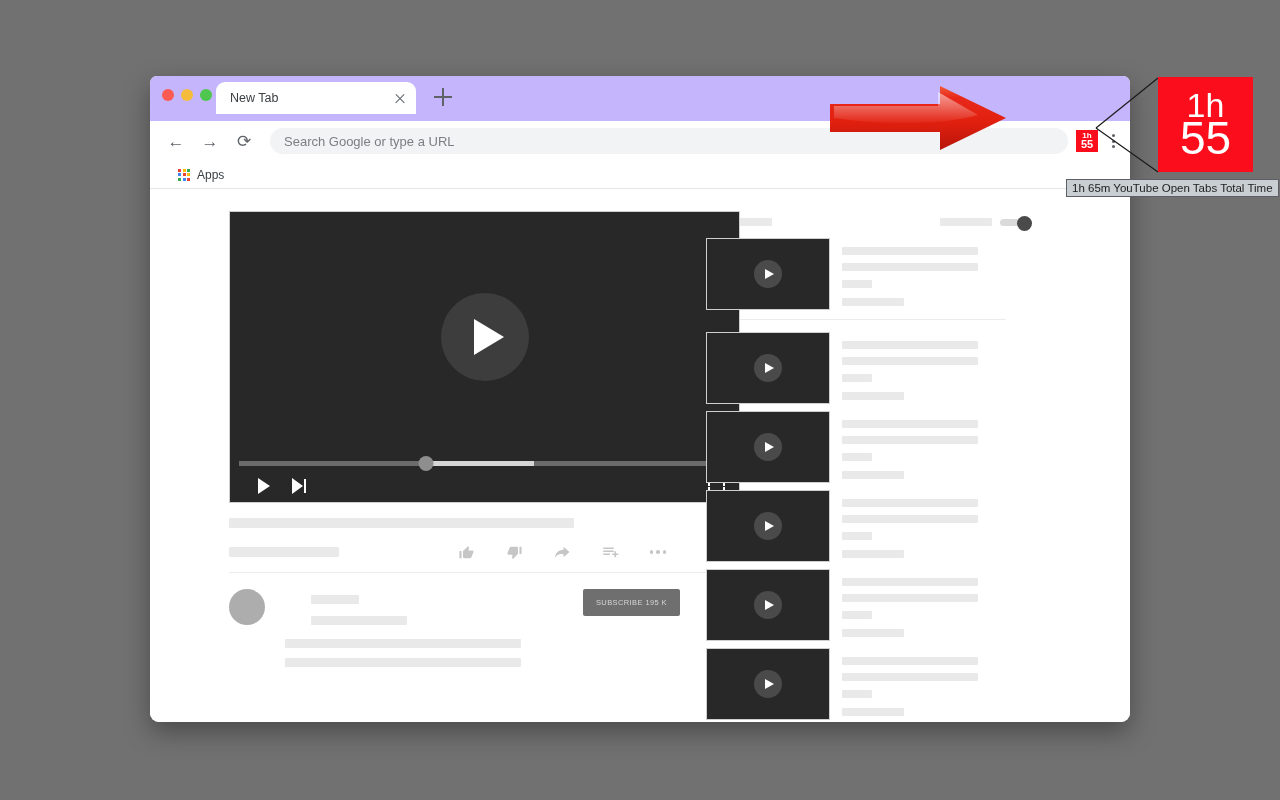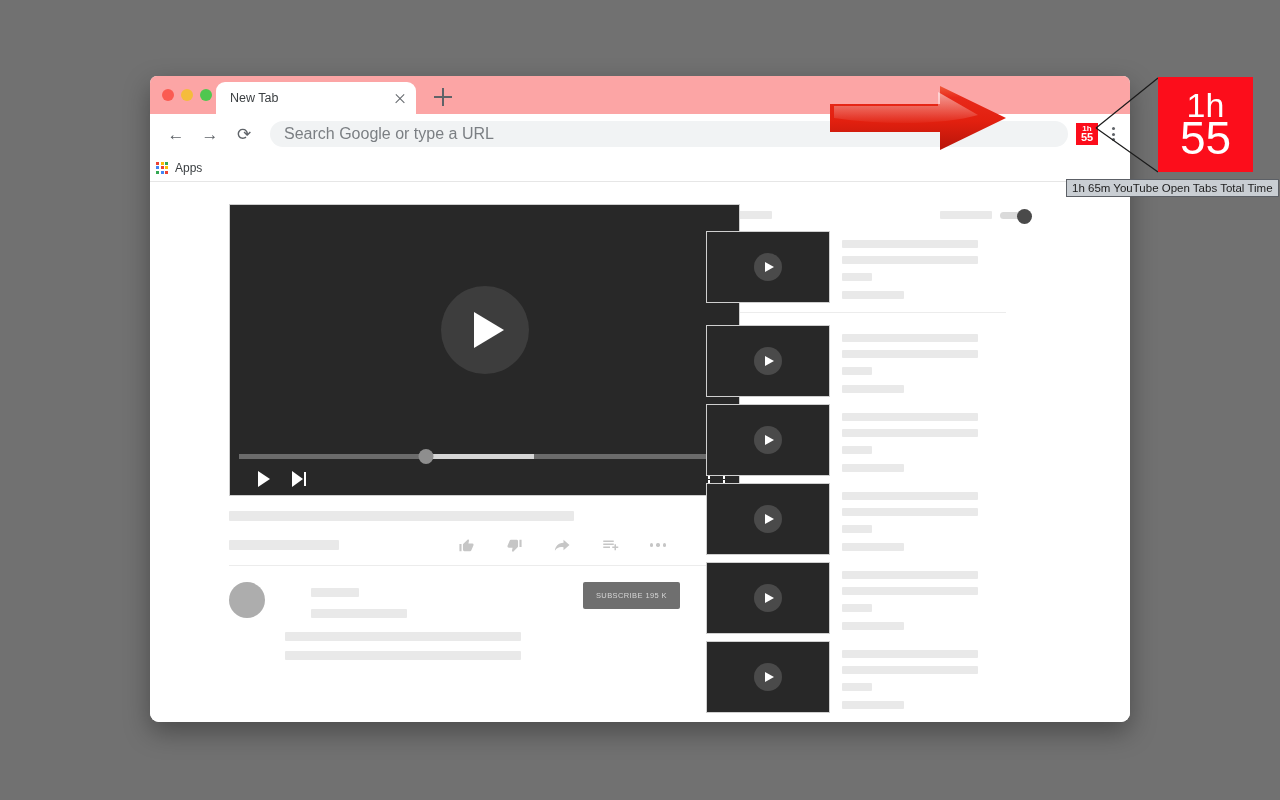--- a/index.html
+++ b/index.html
@@ -23,22 +23,22 @@
     width: 980px;
     height: 646px;
     background: #ffffff;
     border-radius: 7px 7px 9px 9px;
     box-shadow: 0 10px 26px rgba(0,0,0,0.34);
     overflow: hidden;
   }
 
   
   #tab-strip {
-    height: 38px;
-    background: #fca5a5;
+    height: 45px;
+    background: #c4b5fd;
     position: relative;
   }
   .traffic-lights {
     position: absolute;
     left: 12px;
     top: 13px;
     display: flex;
     gap: 7px;
   }
   .tl {
@@ -134,21 +134,21 @@
     background: #f1f3f4;
     border-radius: 13px;
     display: flex;
     align-items: center;
     padding: 0 14px;
     box-sizing: border-box;
     margin: 0 8px 0 6px;
     cursor: text;
   }
   #omnibox .ph {
-    font-size: 16px;
+    font-size: 13px;
     color: #7b7f83;
   }
   #ext-badge {
     width: 22px;
     height: 22px;
     background: #fc0d1b;
     flex: 0 0 22px;
     margin-right: 6px;
     display: flex;
     flex-direction: column;
@@ -178,21 +178,21 @@
     background: #5f6368;
     display: block;
   }
 
   
   #bookmarks-bar {
     height: 28px;
     background: #ffffff;
     display: flex;
     align-items: center;
-    padding-left: 6px;
+    padding-left: 28px;
     border-bottom: 1px solid #e6e6e6;
     box-sizing: border-box;
   }
   #apps-item {
     display: flex;
     align-items: center;
     gap: 7px;
     cursor: pointer;
   }
   #apps-grid {

